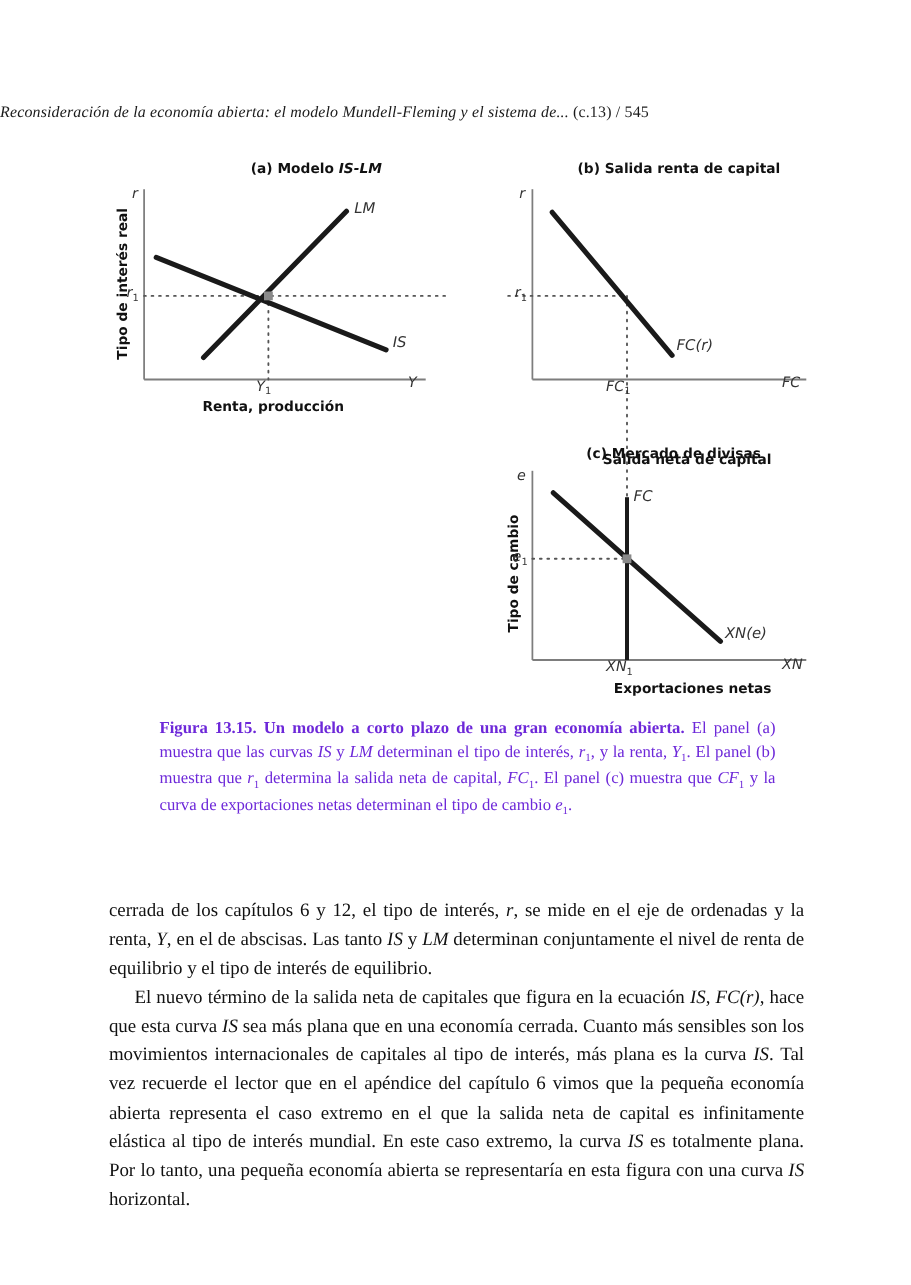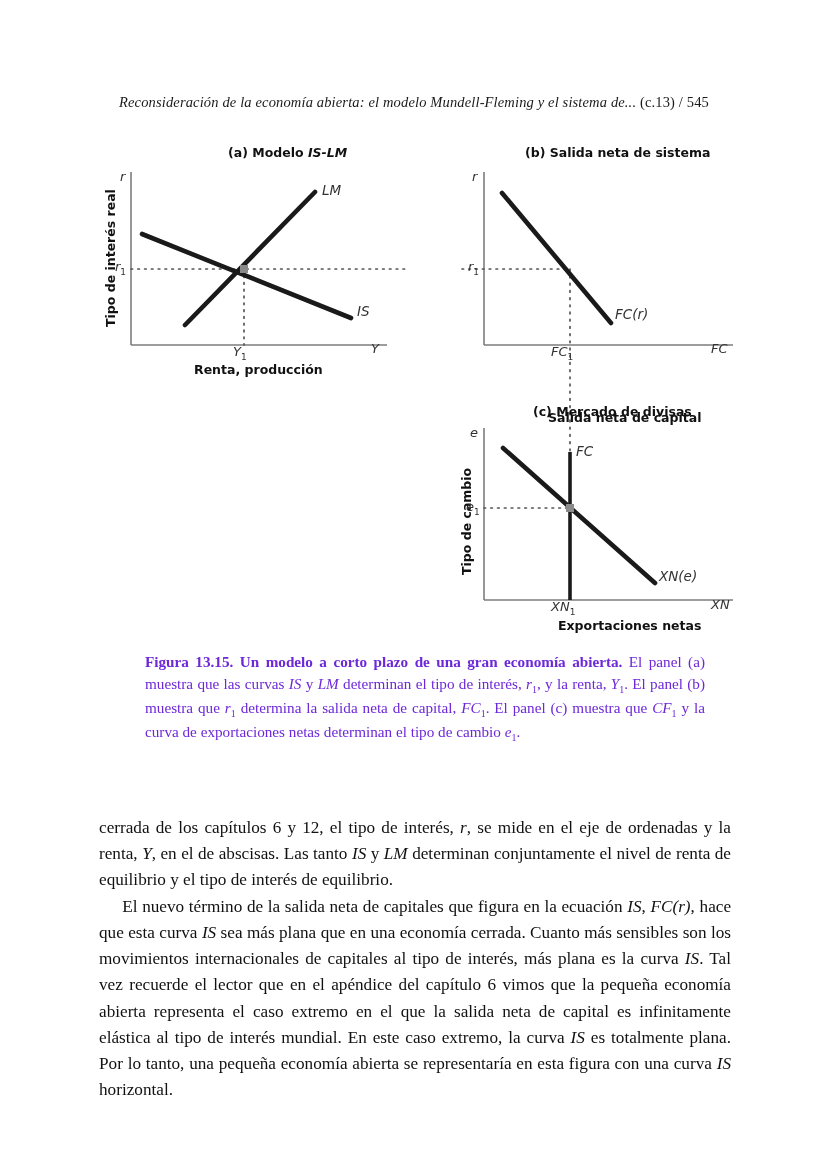--- a/index.html
+++ b/index.html
@@ -15,21 +15,20 @@
     color: #1a1a1a;
     overflow: hidden;
   }
 
   
   .running-head {
     position: absolute;
     left: 0;
     right: 0;
     top: 94px;
-    text-align: center;
     font-size: 14.5px;
     letter-spacing: 0.01em;
     white-space: nowrap;
   }
   .running-head .rh-title {
     font-style: italic;
   }
   .running-head .rh-page {
     font-style: normal;
   }
@@ -192,33 +191,33 @@
 
     <line x1="503" y1="448" x2="655" y2="583" stroke="#1a1a1a" stroke-width="4.6" stroke-linecap="round"></line>
 
     <rect x="566" y="504" width="8" height="8" fill="#8a8a8a"></rect>
   </svg>
 
   <div class="panel-title" style="left:200px; top:145px;margin-left:28px;">
     <span>(a) Modelo </span><span class="ital">IS-LM</span>
   </div>
   <div class="ylabel-rot" style="left:103px; top:327px;">Tipo de interés real</div>
-  <div class="axis-caption" style="left:194px; top:362px;">Renta, producción</div>
+  <div class="axis-caption" style="left:184px; top:362px;">Renta, producción</div>
   <div class="axis-tick-label" style="left:120px; top:169px;">r</div>
   <div class="axis-tick-label" style="left:371px; top:341px;">Y</div>
   <div class="axis-tick-label" style="left:115px; top:259px;">
     <span>r</span><sub>1</sub>
   </div>
   <div class="axis-tick-label" style="left:233px; top:344px;text-align:center;">
     <span>Y</span><sub>1</sub>
   </div>
   <div class="curve-label" style="left:322px; top:182px;">LM</div>
   <div class="curve-label" style="left:357px; top:303px;">IS</div>
 
-  <div class="panel-title" style="left:525px; top:145px;">(b) Salida neta de sistema</div>
+  <div class="panel-title" style="left:525px; top:145px;">(b) Salida renta de capital</div>
   <div class="axis-caption" style="left:548px; top:362px;margin-top:48px;">Salida neta de capital</div>
   <div class="axis-tick-label" style="left:472px; top:169px;">r</div>
   <div class="axis-tick-label" style="left:711px; top:341px;">FC</div>
   <div class="axis-tick-label" style="left:468px; top:259px;">
     <span>r</span><sub>1</sub>
   </div>
   <div class="axis-tick-label" style="left:551px; top:344px;">
     <span>FC</span><sub>1</sub>
   </div>
   <div class="curve-label" style="left:615px; top:306px;">FC(r)</div>

